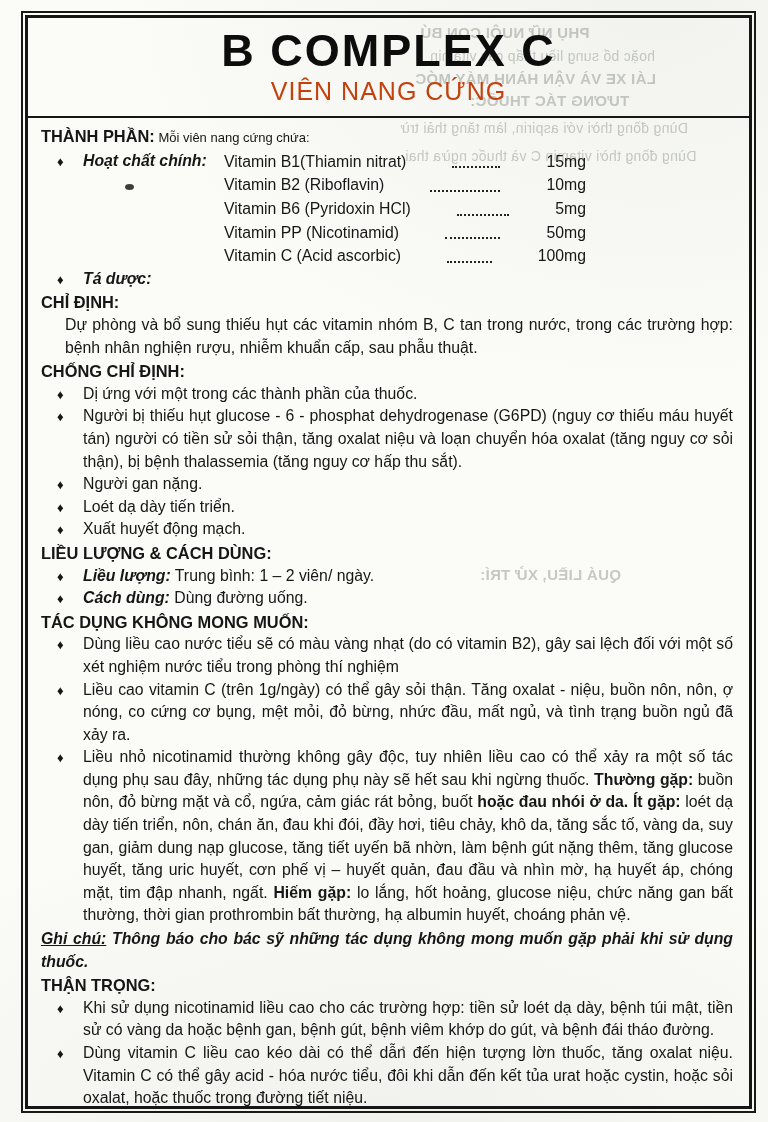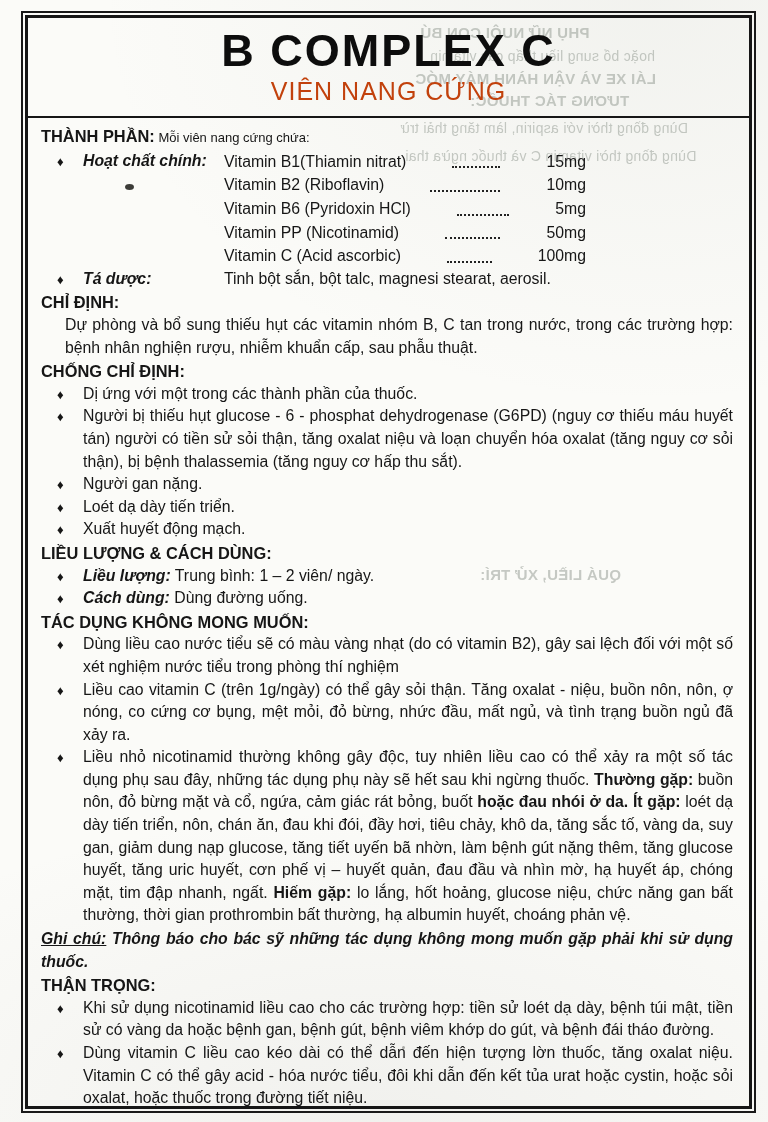--- a/index.html
+++ b/index.html
@@ -130,21 +130,20 @@
               </div>
               <div class="ing-row">
                 <span class="ing-name">Vitamin C (Acid ascorbic)</span>
                 <span class="dots"></span>
                 <span class="ing-amt">100mg</span>
               </div>
             </div>
           </div>
           <div class="ing-group">
             <div class="ing-label"><span class="diamond"></span><span class="bi">Tá dược:</span></div>
-            <div class="kv-text">Tinh bột sắn, bột talc, magnesi stearat, aerosil.</div>
           </div>
         </section>
         <section class="section">
           <div class="sec-head"><span>CHỈ ĐỊNH:</span></div>
           <div class="para">Dự phòng và bổ sung thiếu hụt các vitamin nhóm B, C tan trong nước, trong các trường hợp: bệnh nhân nghiện rượu, nhiễm khuẩn cấp, sau phẫu thuật.</div>
         </section>
         <section class="section">
           <div class="sec-head"><span>CHỐNG CHỈ ĐỊNH:</span></div>
           <div class="bullet"><span class="diamond"></span><span>Dị ứng với một trong các thành phần của thuốc.</span></div>
           <div class="bullet"><span class="diamond"></span><span>Người bị thiếu hụt glucose - 6 - phosphat dehydrogenase (G6PD) (nguy cơ thiếu máu huyết tán) người có tiền sử sỏi thận, tăng oxalat niệu và loạn chuyển hóa oxalat (tăng nguy cơ sỏi thận), bị bệnh thalassemia (tăng nguy cơ hấp thu sắt).</span></div>

